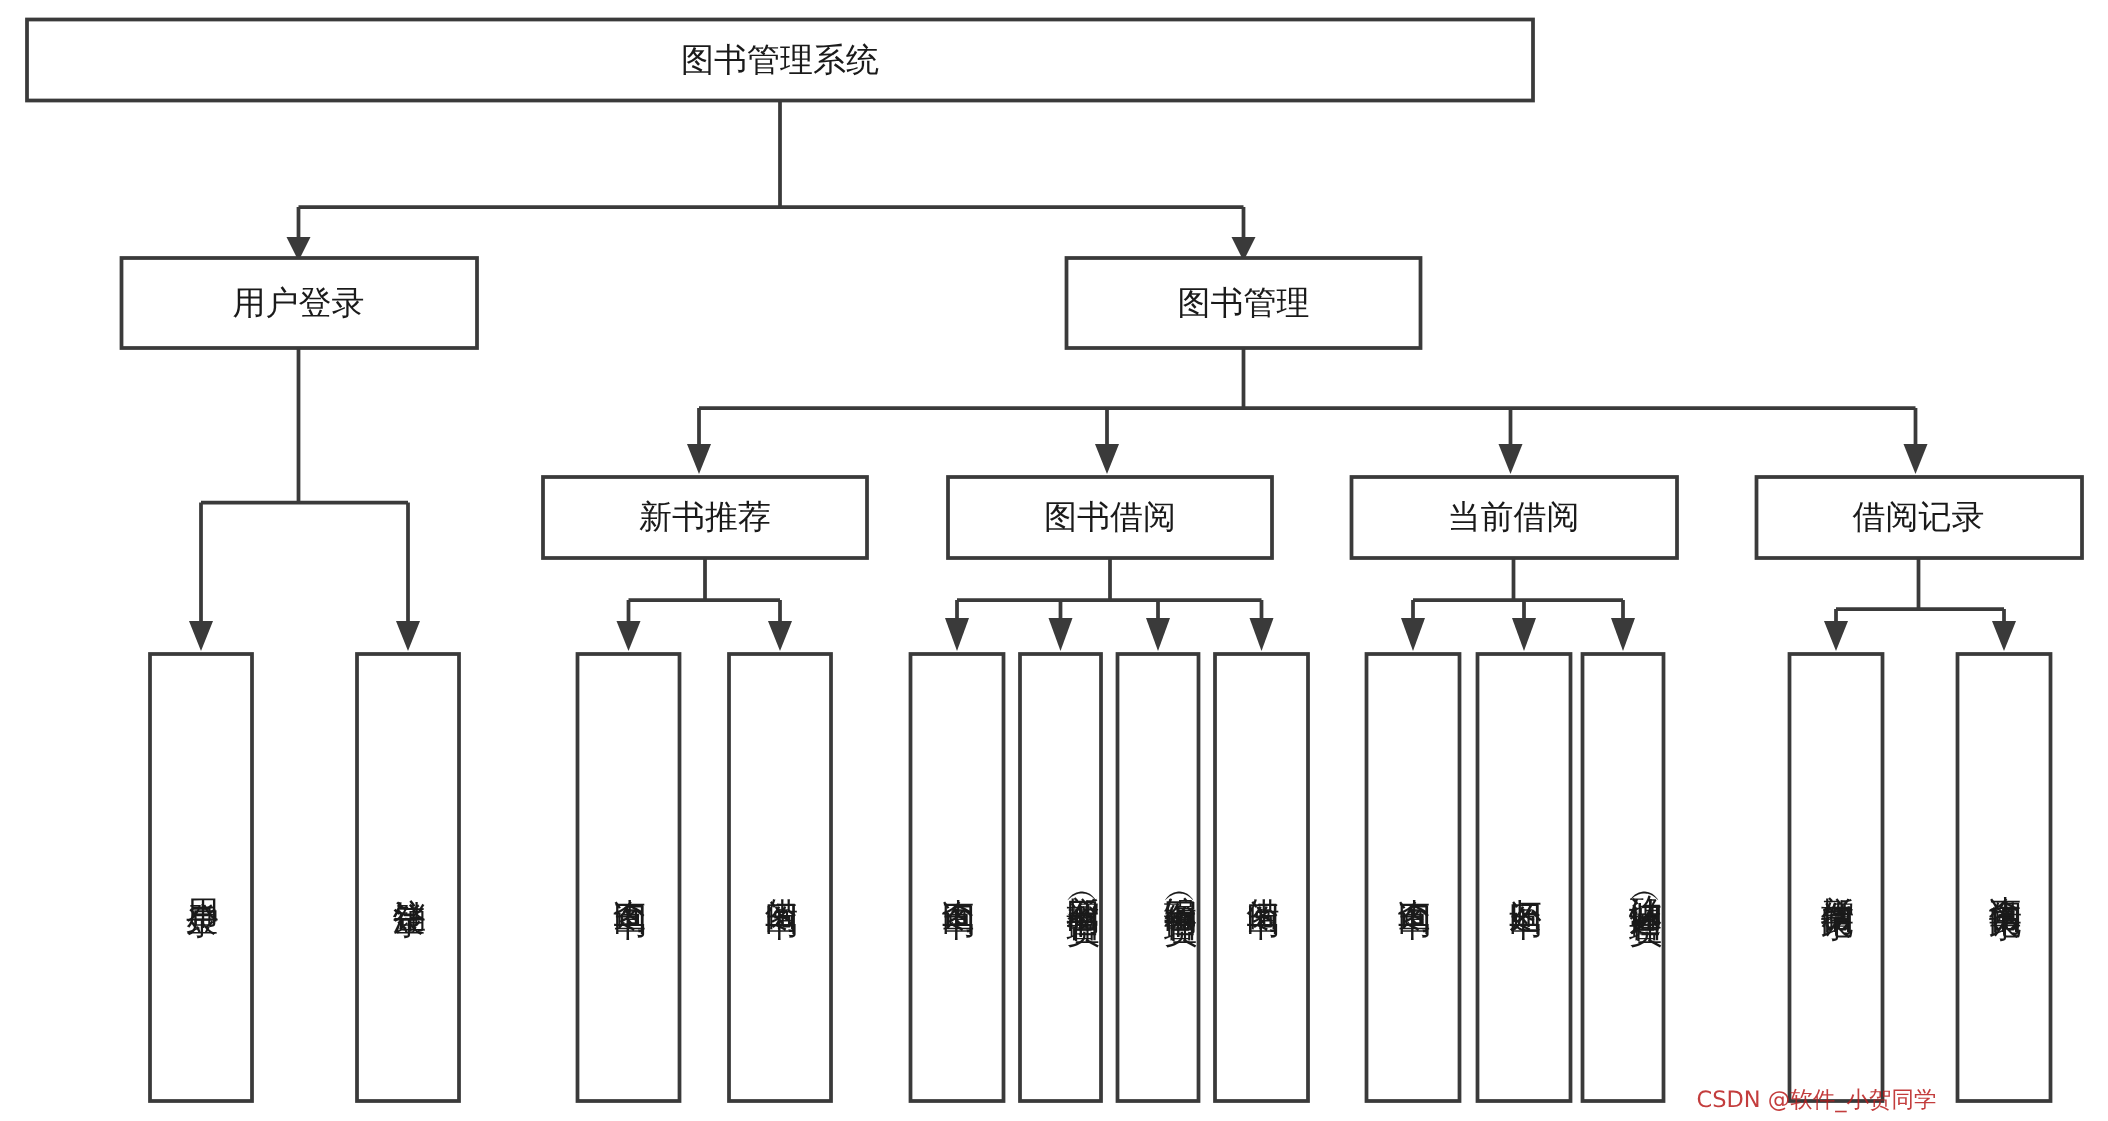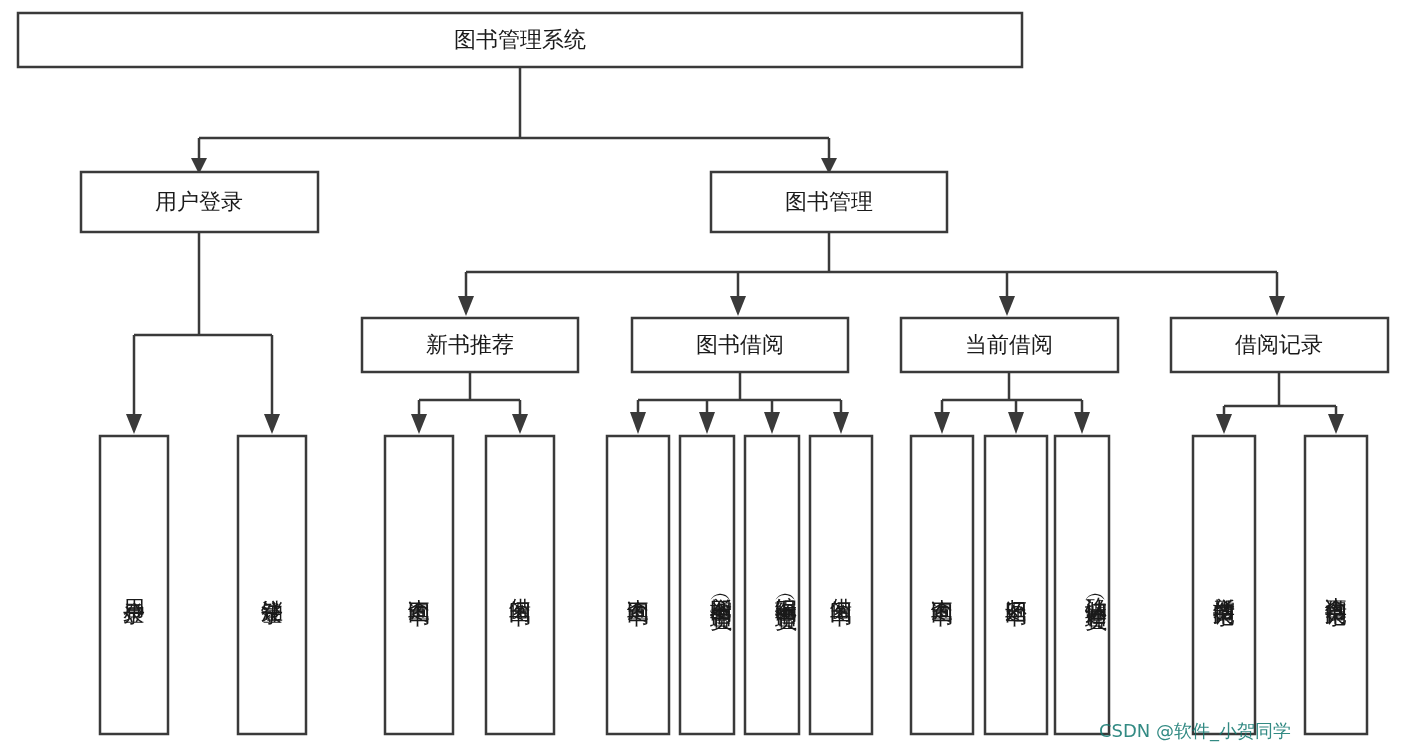--- a/index.html
+++ b/index.html
@@ -60,22 +60,22 @@
     align-items: center;
     justify-content: center;
     white-space: nowrap;
     pointer-events: none;
   }
   #watermark {
     position: absolute;
     right: 8px;
     bottom: 4px;
     font-family: "DejaVu Sans", "Liberation Sans", sans-serif;
-    font-size: 18px;
-    color: #0f766e;
+    font-size: 15px;
+    color: #b91c1c;
     opacity: 0.85;
     white-space: nowrap;
   }
 </style>
 </head>
 <body>
 
 <div id="diagram-root">
 
   <svg class="diagram-canvas" viewBox="0 0 1405 747">

